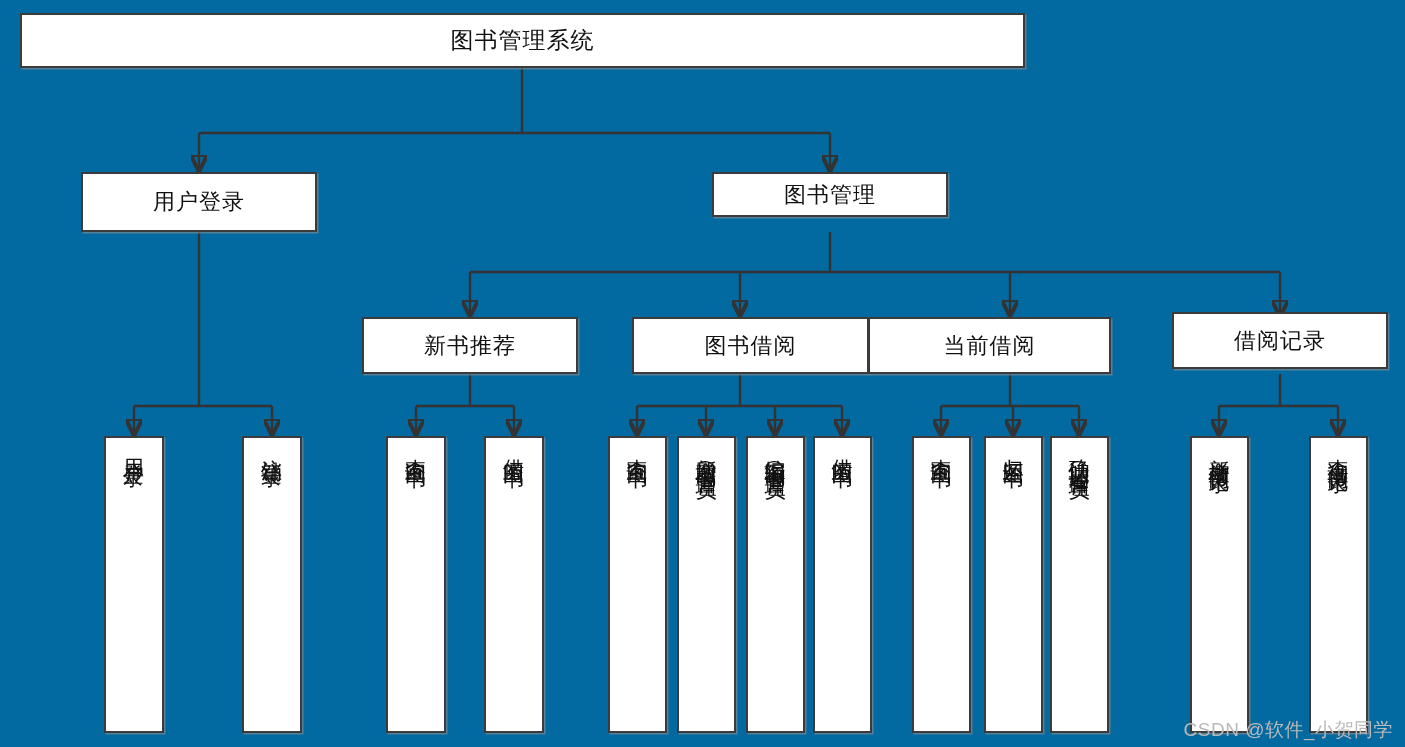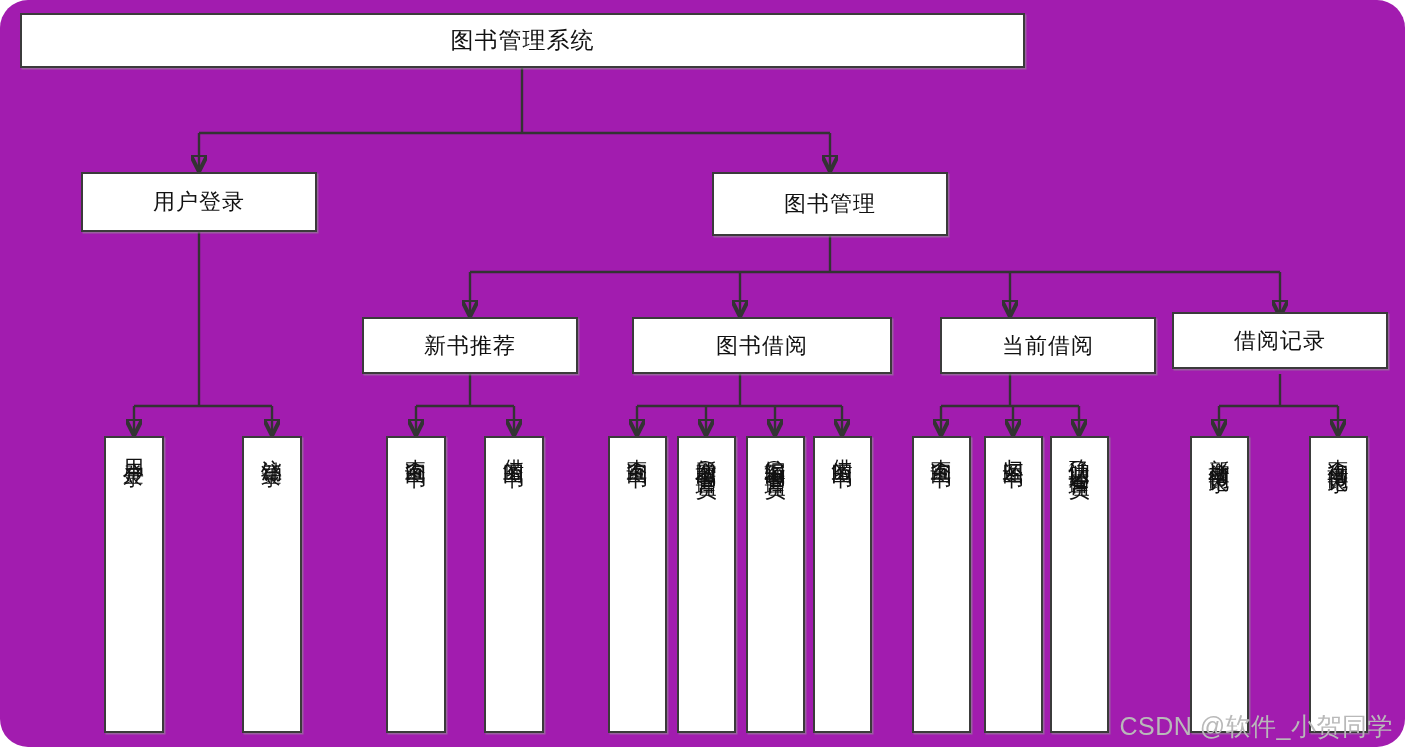--- a/index.html
+++ b/index.html
@@ -8,23 +8,22 @@
     padding: 0;
     background: #ffffff;
   }
   body {
     font-family: "Liberation Sans", "DejaVu Sans", sans-serif;
   }
   #canvas {
     position: relative;
     width: 1405px;
     height: 747px;
-    background: #a21caf;
+    background: #0369a1;
     overflow: hidden;
-    border-radius: 28px;
   }
   
   .node {
     position: absolute;
     box-sizing: border-box;
     background: #ffffff;
     border: 2px solid #3b3b3b;
     box-shadow: 1.5px 1.5px 0 0 rgba(150,150,150,0.55);
     display: flex;
     align-items: center;
@@ -66,21 +65,21 @@
   #wires line, #wires path {
     stroke: #333333;
     stroke-width: 2.4;
     fill: none;
   }
   
   #watermark {
     position: absolute;
     right: 12px;
     bottom: 4px;
-    font-size: 25px;
+    font-size: 19px;
     color: #b9b9b9;
     letter-spacing: 0.5px;
     white-space: nowrap;
     user-select: none;
   }
 </style>
 </head>
 <body>
 
 <div id="canvas">
@@ -134,33 +133,33 @@
   </svg>
 
   <div class="node" id="node-root" style="left:20px; top:13px; width:1005px; height:55px;">
     <span class="lbl">图书管理系统</span>
   </div>
 
   <div class="node" style="left:81px; top:172px; width:236px; height:60px;">
     <span class="lbl">用户登录</span>
   </div>
 
-  <div class="node" style="left:712px; top:172px; width:236px; height:64px;">
+  <div class="node" style="left:712px; top:172px; width:236px; height:45px;">
     <span class="lbl">图书管理</span>
   </div>
 
   <div class="node" style="left:362px; top:317px; width:216px; height:57px;text-align:center;">
     <span class="lbl">新书推荐</span>
   </div>
 
-  <div class="node" style="left:632px; top:317px; width:260px; height:57px;font-family:Liberation Serif, serif;">
+  <div class="node" style="left:632px; top:317px; width:237px; height:57px;font-family:Liberation Serif, serif;">
     <span class="lbl">图书借阅</span>
   </div>
 
-  <div class="node" style="left:940px; top:317px; width:216px; height:57px;">
+  <div class="node" style="left:868px; top:317px; width:243px; height:57px;">
     <span class="lbl">当前借阅</span>
   </div>
 
   <div class="node" style="left:1172px; top:312px; width:216px; height:57px;">
     <span class="lbl">借阅记录</span>
   </div>
 
   <div class="node vertical" style="left:104px; top:436px; width:60px; height:297px;">
     <span class="lbl">用户登录</span>
   </div>

